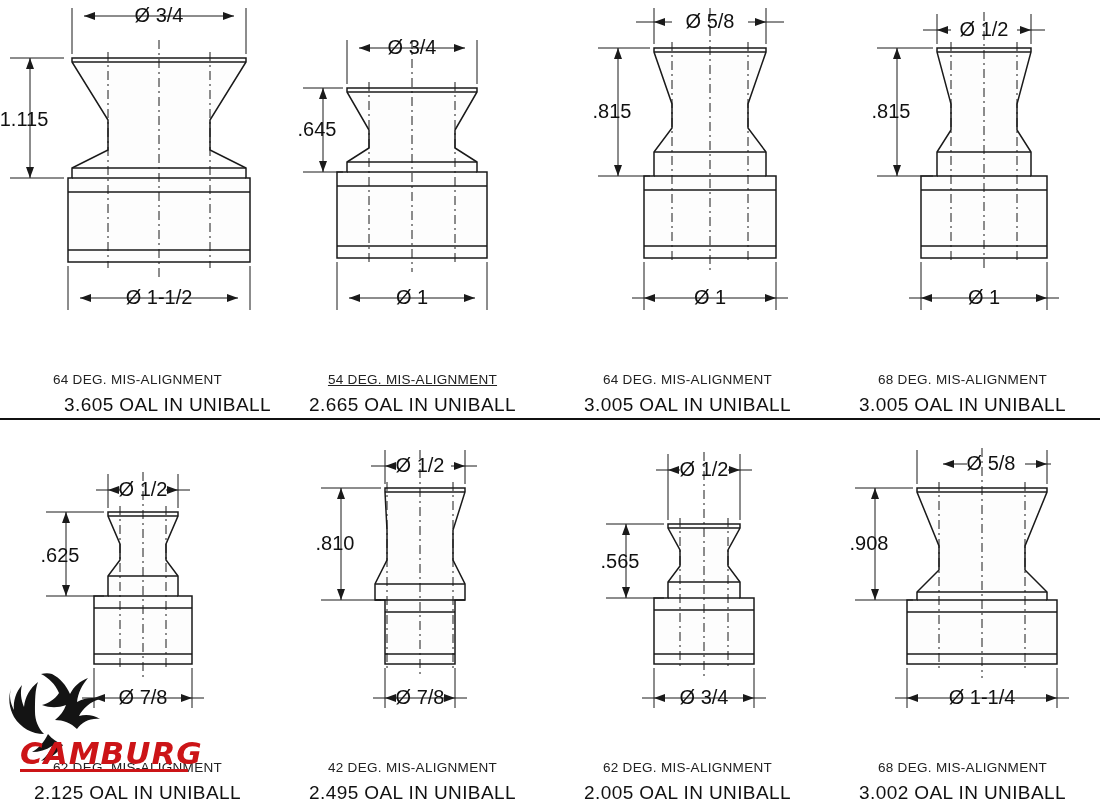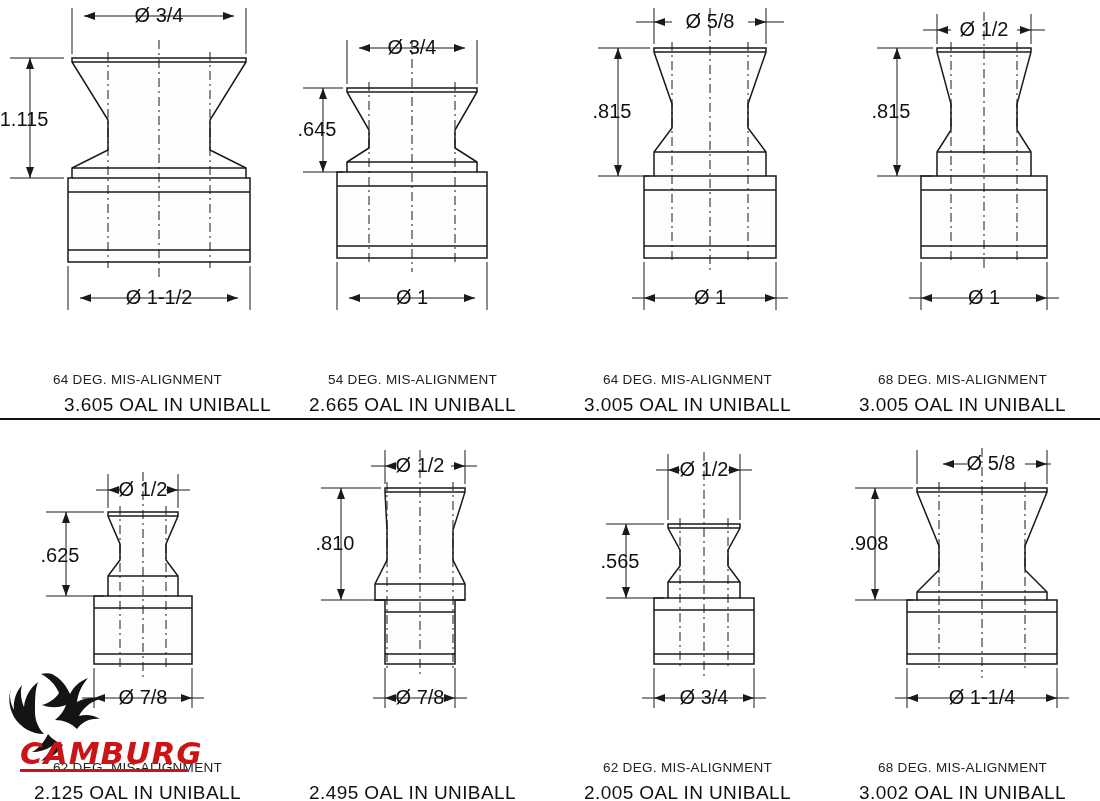--- a/index.html
+++ b/index.html
@@ -121,21 +121,21 @@
         <line x1="62" y1="262" x2="62" y2="310" stroke-width="1"></line>
         <line x1="212" y1="262" x2="212" y2="310" stroke-width="1"></line>
         <line x1="74" y1="298" x2="200" y2="298" stroke-width="1"></line>
         <path d="M74 298 L85 294 L85 302 Z" fill="#1a1a1a" stroke="none"></path>
         <path d="M200 298 L189 294 L189 302 Z" fill="#1a1a1a" stroke="none"></path>
       </g>
       <text x="137" y="54" font-size="20" fill="#111" text-anchor="middle" font-family="Liberation Sans, sans-serif">Ø 3/4</text>
       <text x="42" y="136" font-size="20" fill="#111" text-anchor="middle" font-family="Liberation Sans, sans-serif">.645</text>
       <text x="137" y="304" font-size="20" fill="#111" text-anchor="middle" font-family="Liberation Sans, sans-serif">Ø 1</text>
     </svg>
-    <div class="caption cap-mis" style="top:372px;">54 DEG. MIS-ALIGNMENT</div>
+    <div class="caption cap-mis" style="top:372px;text-decoration:underline;">54 DEG. MIS-ALIGNMENT</div>
     <div class="caption cap-oal" style="top:394px;">2.665 OAL IN UNIBALL</div>
   </div>
 
   <div class="cell" style="left:550px;top:0px;width:275px;height:418px;">
     <svg class="draw" width="275" height="360" viewBox="0 0 275 360">
       <g stroke="#1a1a1a" fill="none" stroke-width="1.4">
         <path d="M104 48 L216 48 L216 52 L198 104 L198 128 L216 152 L216 176
                  L226 176 L226 258 L94 258 L94 176 L104 176 L104 152 L122 128
                  L122 104 L104 52 Z" fill="#fdfdfd" stroke="#1a1a1a" stroke-width="1.5"></path>
         <line x1="104" y1="52" x2="216" y2="52"></line>
@@ -297,20 +297,21 @@
         <line x1="110" y1="248" x2="110" y2="288" stroke-width="1"></line>
         <line x1="180" y1="248" x2="180" y2="288" stroke-width="1"></line>
         <line x1="98" y1="278" x2="192" y2="278" stroke-width="1"></line>
         <path d="M110 278 L121 274 L121 282 Z" fill="#1a1a1a" stroke="none"></path>
         <path d="M180 278 L169 274 L169 282 Z" fill="#1a1a1a" stroke="none"></path>
       </g>
       <text x="145" y="52" font-size="20" fill="#111" text-anchor="middle" font-family="Liberation Sans, sans-serif">Ø 1/2</text>
       <text x="60" y="130" font-size="20" fill="#111" text-anchor="middle" font-family="Liberation Sans, sans-serif">.810</text>
       <text x="145" y="284" font-size="20" fill="#111" text-anchor="middle" font-family="Liberation Sans, sans-serif">Ø 7/8</text>
     </svg>
+    <div class="caption cap-mis" style="top:340px;">42 DEG. MIS-ALIGNMENT</div>
     <div class="caption cap-oal" style="top:362px;">2.495 OAL IN UNIBALL</div>
   </div>
 
   <div class="cell" style="left:550px;top:420px;width:275px;height:381px;">
     <svg class="draw" width="275" height="330" viewBox="0 0 275 330">
       <g stroke="#1a1a1a" fill="none" stroke-width="1.4">
         <path d="M118 104 L190 104 L190 108 L178 130 L178 146 L190 162 L190 178
                  L204 178 L204 244 L104 244 L104 178 L118 178 L118 162 L130 146
                  L130 130 L118 108 Z" fill="#fdfdfd" stroke="#1a1a1a" stroke-width="1.5"></path>
         <line x1="118" y1="108" x2="190" y2="108"></line>

